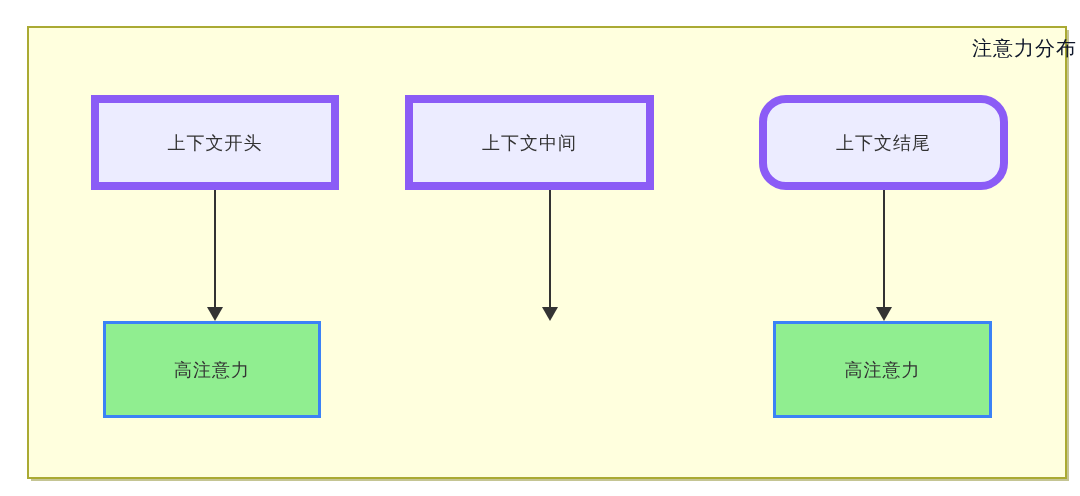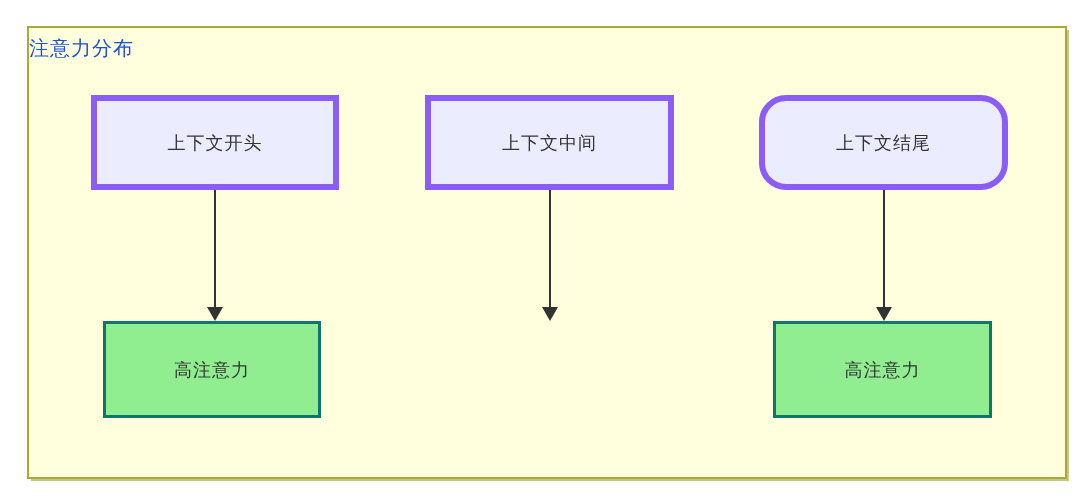--- a/index.html
+++ b/index.html
@@ -25,49 +25,50 @@
     box-sizing: border-box;
     background: #ffffde;
     border: 2px solid #aaaa33;
     box-shadow: 3px 3px 0 -1px rgba(150, 150, 60, 0.55);
   }
   .diagram-title {
     position: absolute;
     left: 0;
     top: 7px;
     width: 100%;
-    text-align: left;
+    text-align: right;
     font-size: 20px;
-    color: #1d4ed8;
+    color: #0f172a;
     letter-spacing: 1px;
+    padding-left: 12px;
   }
   .node {
     position: absolute;
     box-sizing: border-box;
     display: flex;
     align-items: center;
     justify-content: center;
     font-size: 18px;
     color: #333333;
     letter-spacing: 1px;
   }
   .source-node {
     top: 67px;
     height: 95px;
     background: #ececff;
-    border: 6px solid #8b5cf6;
+    border: 8px solid #8b5cf6;
   }
   .source-c1 { left: 62px;  width: 248px; }
-  .source-c2 { left: 396px; width: 249px; }
+  .source-c2 { left: 376px; width: 249px; }
   .source-c3 { left: 730px; width: 249px; border-radius: 27px; }
 
   .target-node {
     top: 293px;
     height: 97px;
-    border: 3px solid #0f766e;
+    border: 3px solid #3b82f6;
   }
   .target-high { background: #90ee90; }
   .target-low  { background: #ff8888; }
   .target-c1 { left: 74px;  width: 218px; }
   .target-c2 { left: 411px; width: 219px; }
   .target-c3 { left: 744px; width: 219px; }
 
   .edge {
     position: absolute;
     top: 162px;

